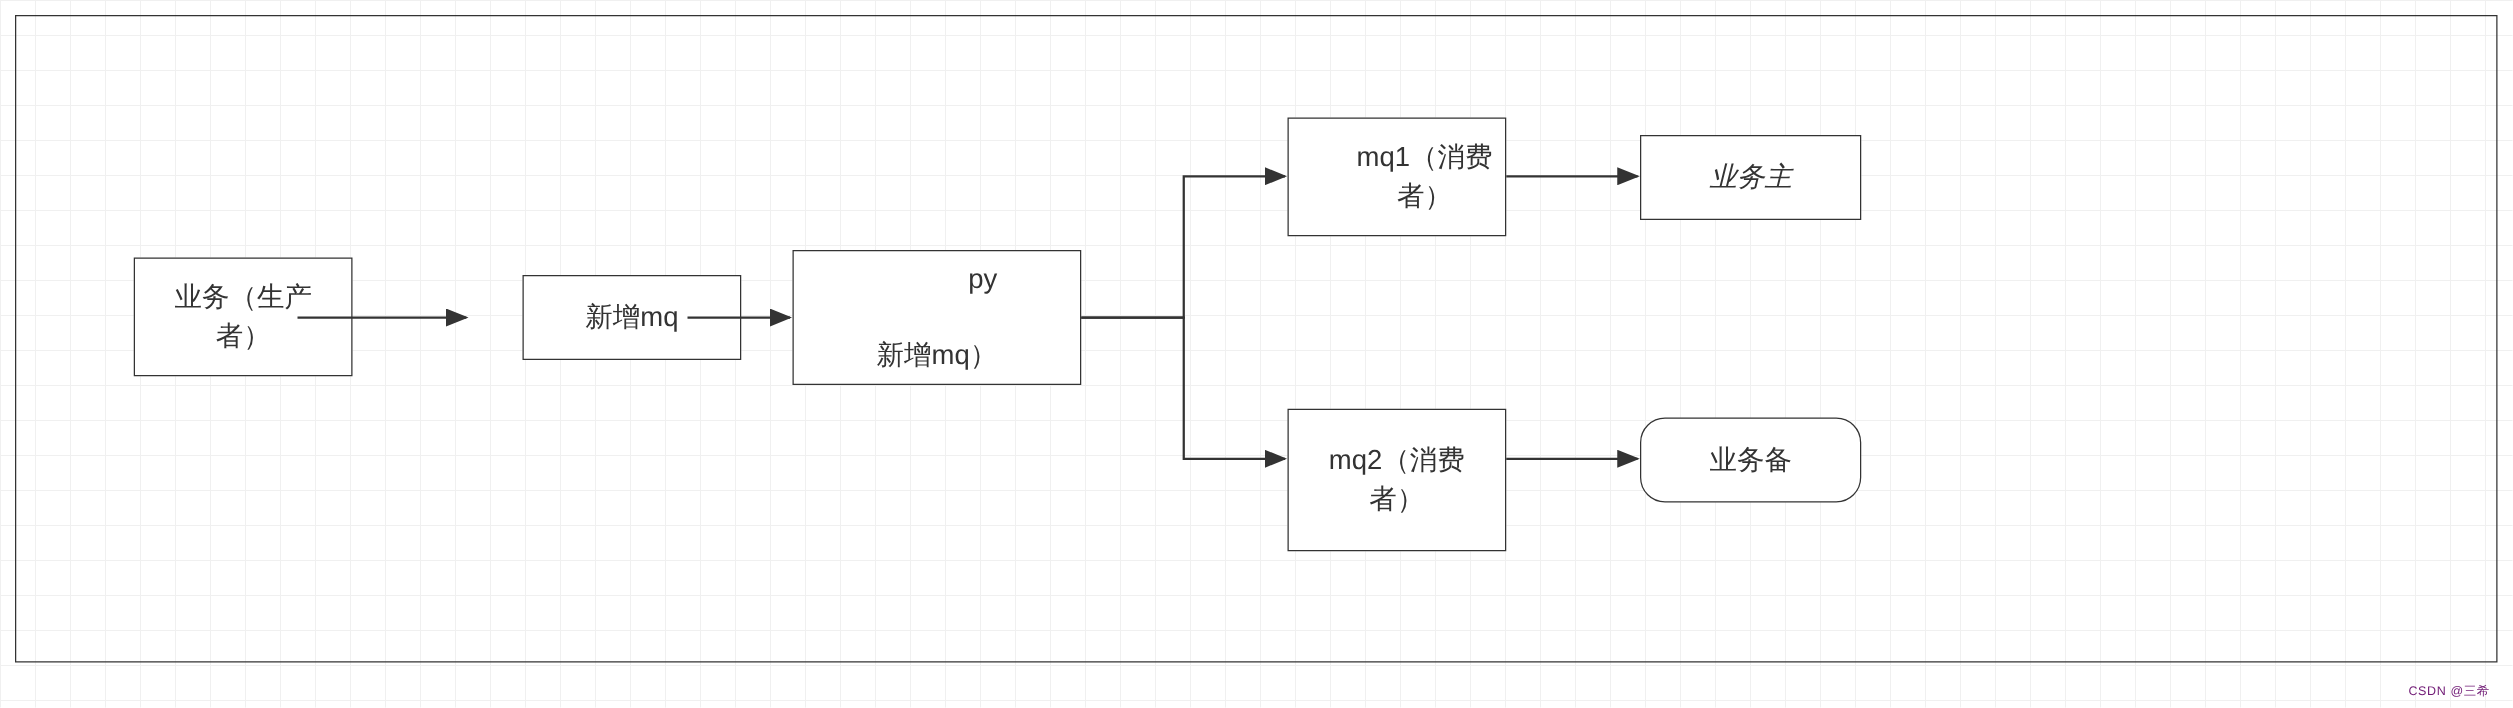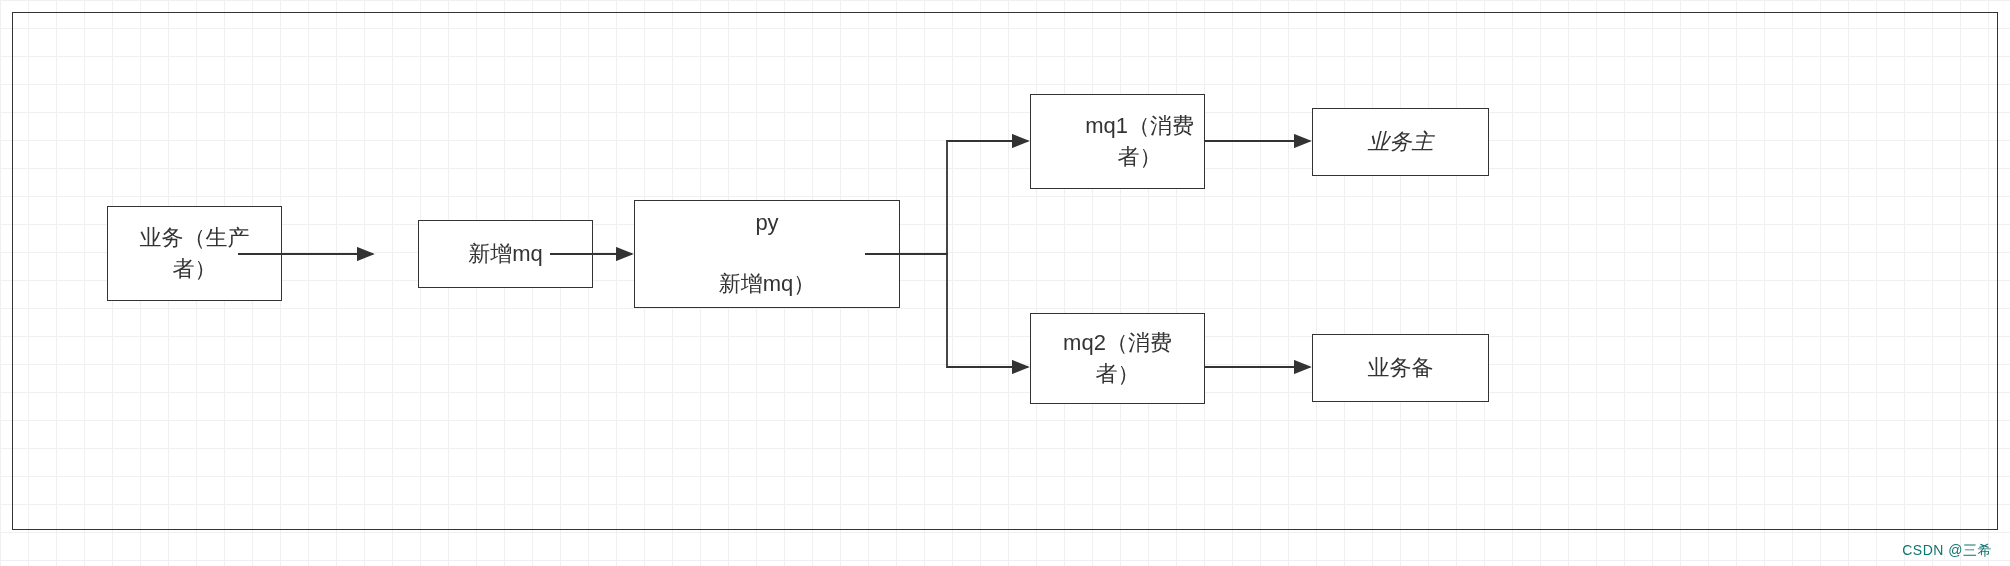--- a/index.html
+++ b/index.html
@@ -38,22 +38,22 @@
       text-align: center;
       font-size: 22px;
       color: #333;
       line-height: 1.4;
       padding: 6px 10px;
     }
     .watermark {
       position: absolute;
       bottom: 6px;
       right: 18px;
-      font-size: 14px;
-      color: #0f766e;
+      font-size: 10px;
+      color: #701a75;
       letter-spacing: 0.5px;
     }
     svg.connectors {
       position: absolute;
       top: 0;
       left: 0;
       width: 2010px;
       height: 566px;
       pointer-events: none;
     }
@@ -67,47 +67,47 @@
   <span>
     <span>业务（生产</span><br>
     <span>者）</span>
   </span>
 </div>
 
 <div class="node" style="left:375px; top:220px; width:175px; height:68px;margin-left:43px;">
   <span>新增mq</span>
 </div>
 
-<div class="node" style="left:634px; top:200px; width:266px; height:108px;">
+<div class="node" style="left:634px; top:200px; width:231px; height:108px;text-align:right;">
   <span>
     <span>py</span><br>
     <br>
     <span>新增mq）</span>
   </span>
 </div>
 
 <div class="node" style="left:1030px; top:94px; width:175px; height:95px;justify-content:flex-end;">
   <span>
     <span>mq1（消费</span><br>
     <span>者）</span>
   </span>
 </div>
 
-<div class="node" style="left:1030px; top:313px; width:175px; height:91px;">
+<div class="node" style="left:1030px; top:327px; width:175px; height:114px;">
   <span>
     <span>mq2（消费</span><br>
     <span>者）</span>
   </span>
 </div>
 
 <div class="node" style="left:1312px; top:108px; width:177px; height:68px;font-style:italic;">
   <span>业务主</span>
 </div>
 
-<div class="node" style="left:1312px; top:334px; width:177px; height:68px;">
+<div class="node" style="left:1312px; top:334px; width:177px; height:68px;border-radius:20px;">
   <span>业务备</span>
 </div>
 
 <svg class="connectors">
   <defs>
     <marker id="arrowhead" markerWidth="10" markerHeight="8" refX="9" refY="4" orient="auto">
       <polygon points="0 0, 10 4, 0 8" fill="#333"></polygon>
     </marker>
   </defs>
 

